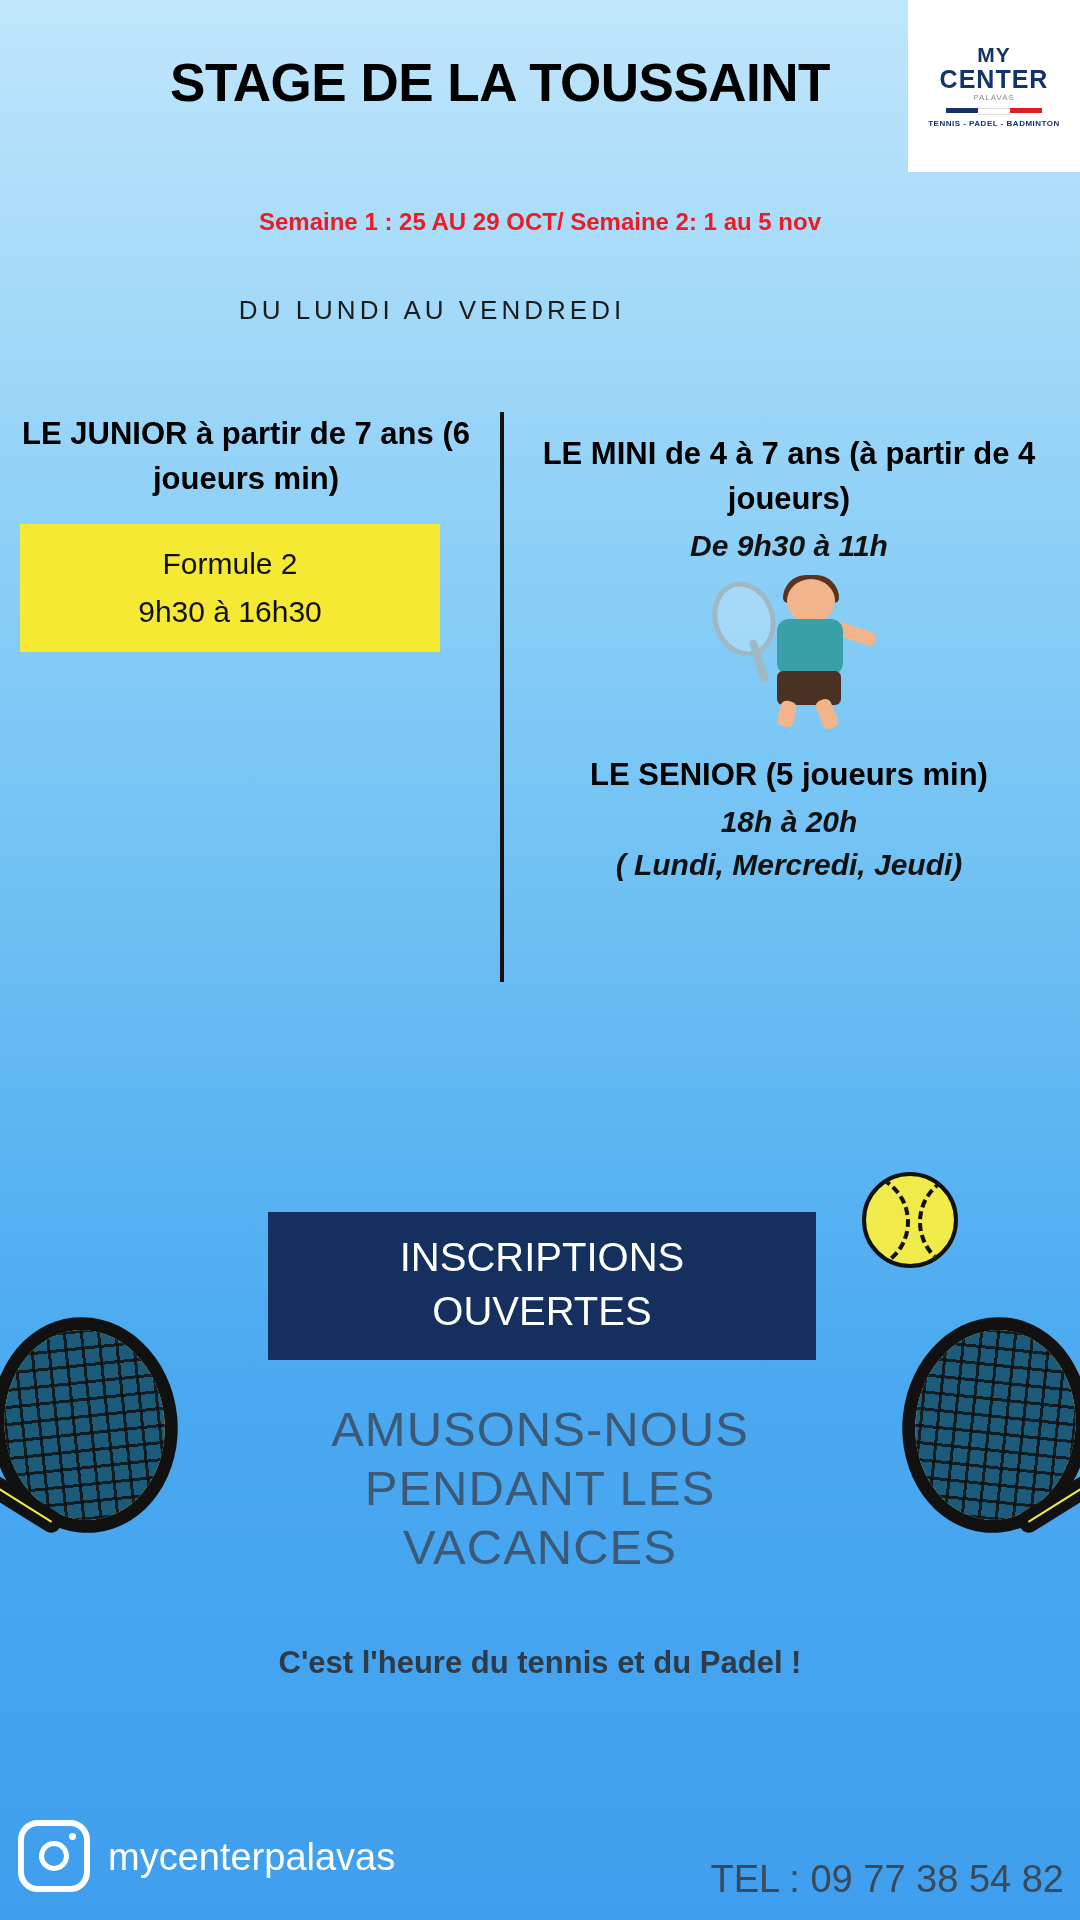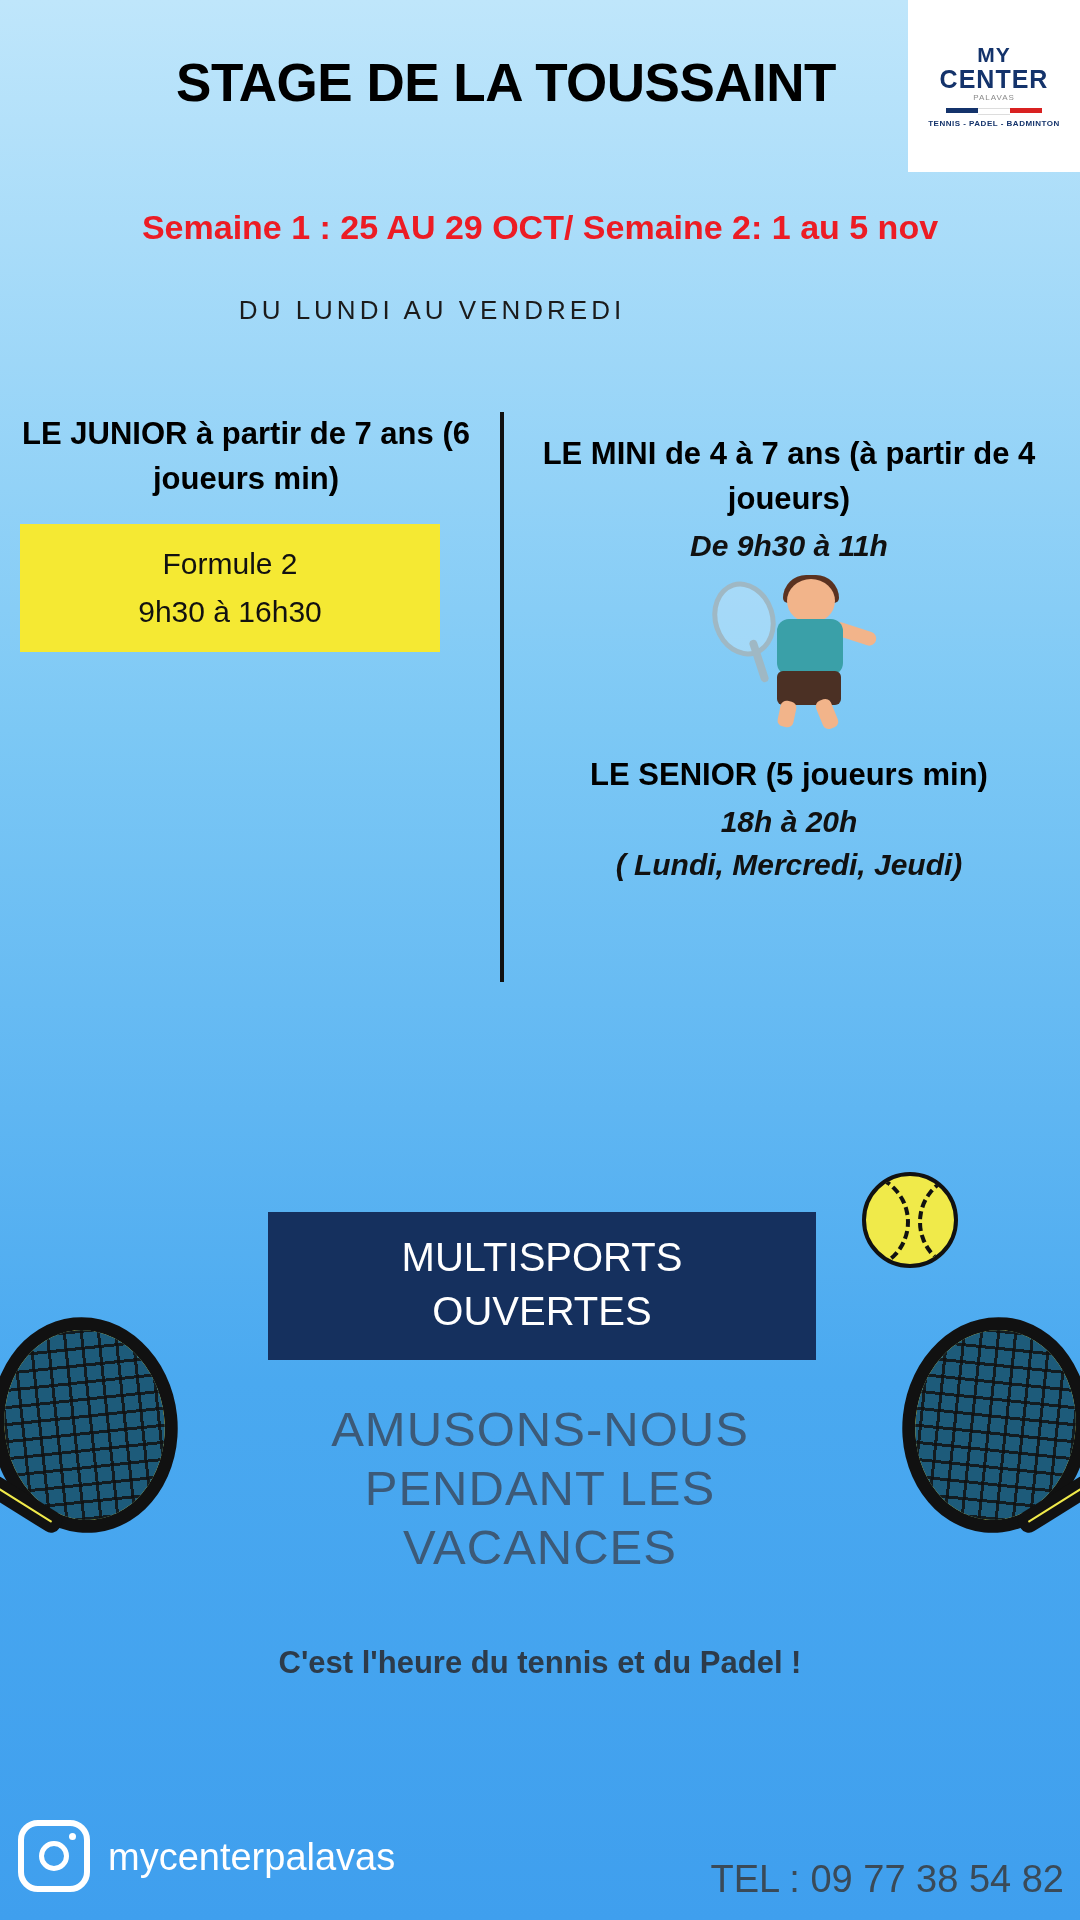--- a/index.html
+++ b/index.html
@@ -79,29 +79,28 @@
   .title {
     position: absolute;
     top: 52px;
     left: 0;
     width: 1000px;
     text-align: center;
     font-size: 53px;
     font-weight: bold;
     color: #000000;
     letter-spacing: -0.5px;
-    padding-left: 6px;
   }
   .dates {
     position: absolute;
     top: 208px;
     left: 0;
     width: 1080px;
     text-align: center;
-    font-size: 34px;
+    font-size: 24px;
     font-weight: bold;
     color: #ec1c24;
   }
   .days {
     position: absolute;
     top: 295px;
     left: 0;
     width: 864px;
     text-align: center;
     font-size: 26px;
@@ -426,21 +425,21 @@
 
     <div class="hd" style="margin-top:28px;">LE SENIOR (5 joueurs min)</div>
     <div class="sub-italic">18h à 20h</div>
     <div class="sub-italic">( Lundi, Mercredi, Jeudi)</div>
   </div>
 
 
   <div class="ball"></div>
 
   <div class="inscriptions">
-    <div>MULTISPORTS</div>
+    <div>INSCRIPTIONS</div>
     <div>OUVERTES</div>
   </div>
 
   <div class="racket racket-left">
     <div class="head">
         <div class="strings"></div>
       </div>
     <div class="handle"></div>
   </div>
   <div class="racket racket-right">

